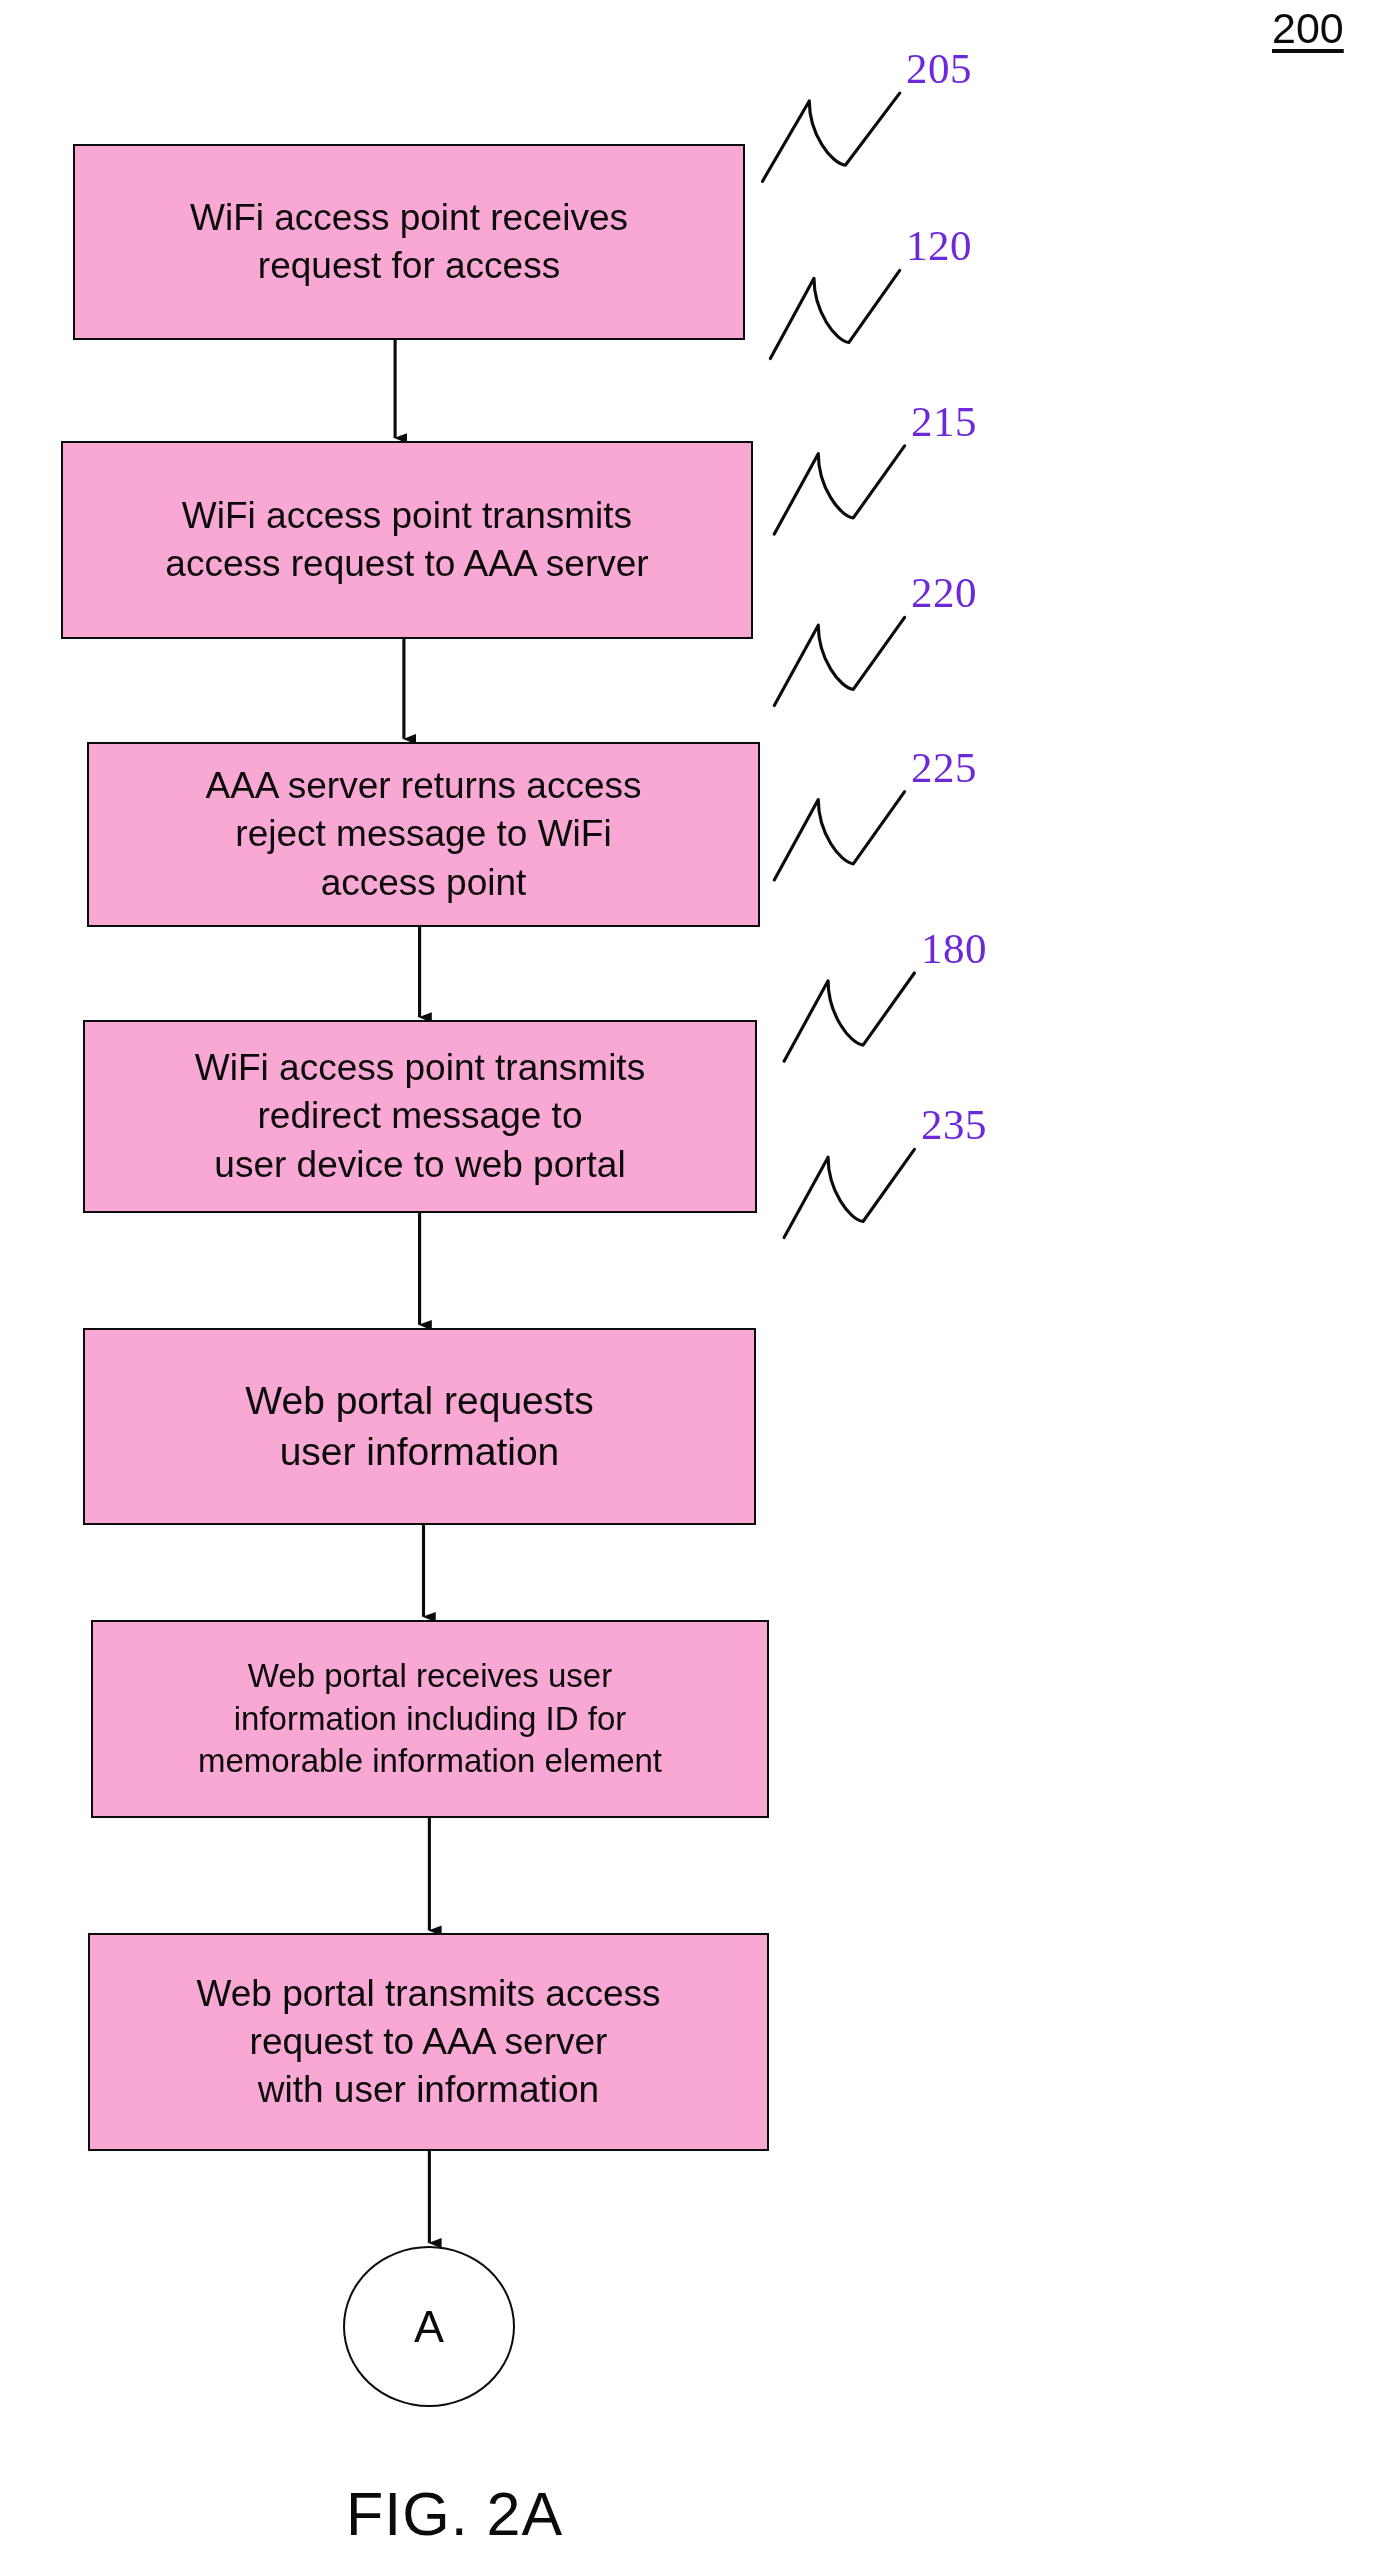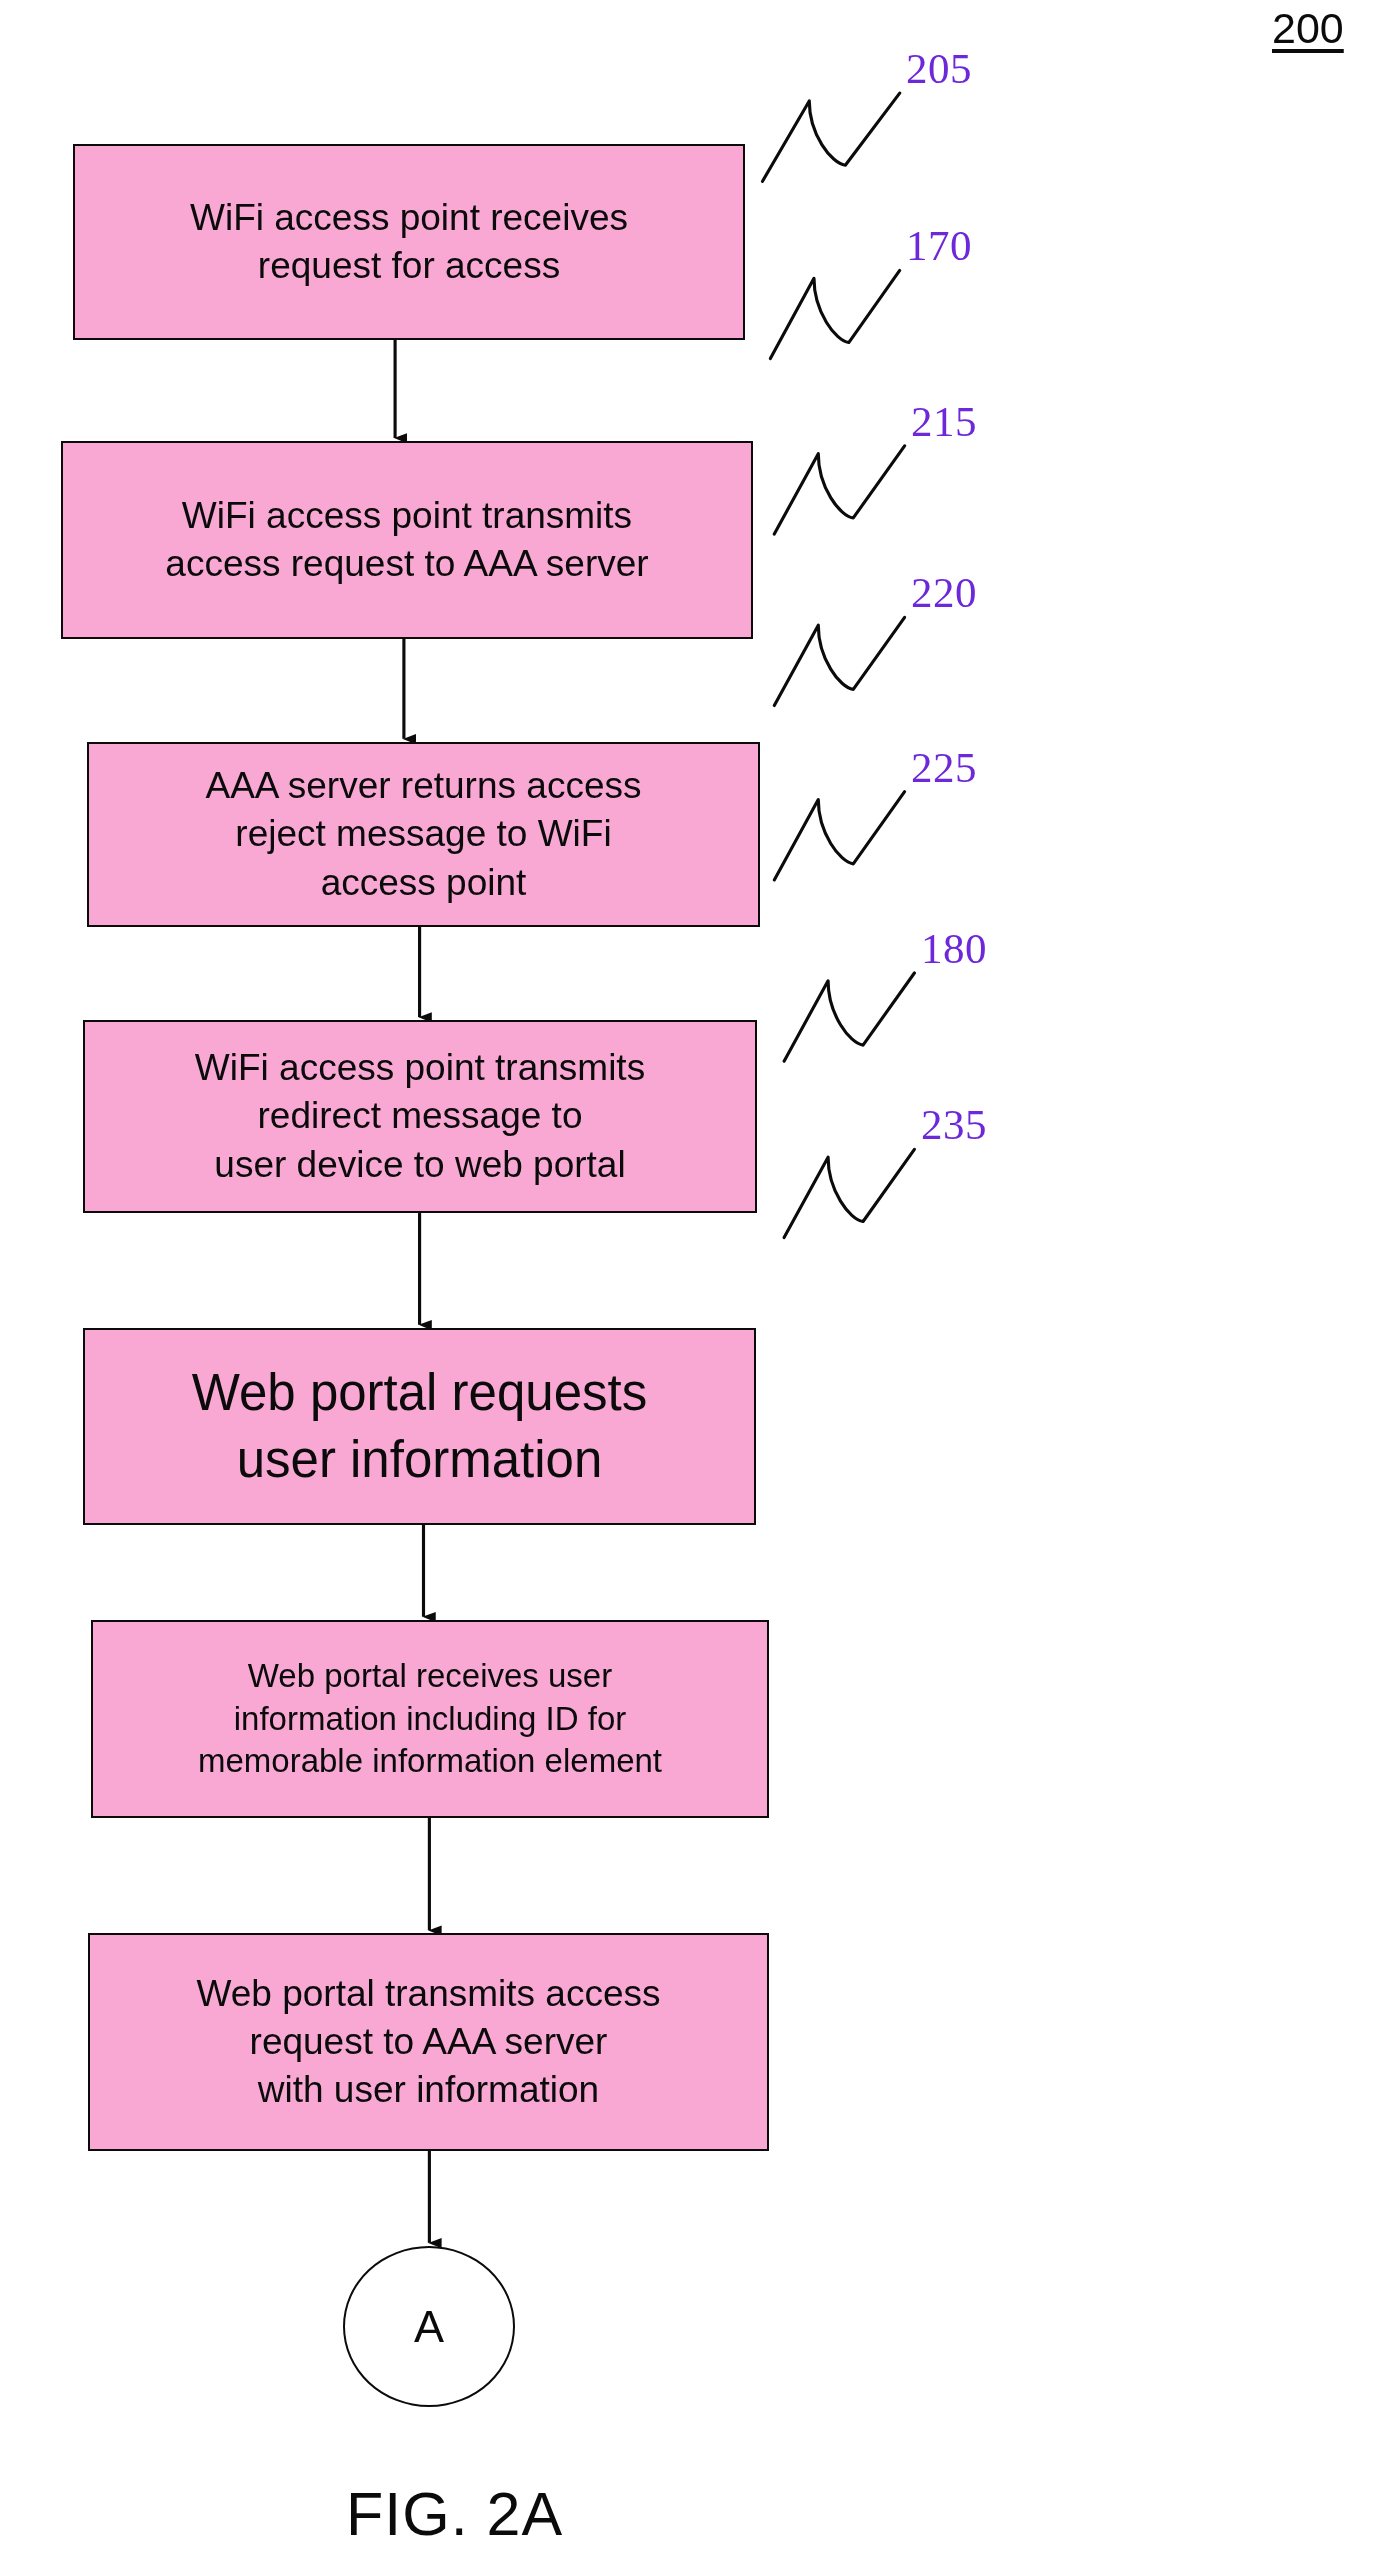--- a/index.html
+++ b/index.html
@@ -118,35 +118,35 @@
   <div id="nodes-layer">
       <div class="node-box" style="left: 73px; top: 144px; width: 672px; height: 196px;">
         <div class="node-label" style="font-size: 37px;">WiFi access point receives
 request for access</div>
       </div>
       <div class="ref-num" style="left: 906px; top: 44px;">205</div>
       <div class="node-box" style="left: 61px; top: 441px; width: 692px; height: 198px;">
         <div class="node-label" style="font-size: 37px;">WiFi access point transmits
 access request to AAA server</div>
       </div>
-      <div class="ref-num" style="left: 906px; top: 221px;">170</div>
+      <div class="ref-num" style="left: 906px; top: 221px;">120</div>
       <div class="node-box" style="left: 87px; top: 742px; width: 673px; height: 185px;">
         <div class="node-label" style="font-size: 37px;">AAA server returns access
 reject message to WiFi
 access point</div>
       </div>
       <div class="ref-num" style="left: 911px; top: 397px;">215</div>
       <div class="node-box" style="left: 83px; top: 1020px; width: 674px; height: 193px;">
         <div class="node-label" style="font-size: 37px;">WiFi access point transmits
 redirect message to
 user device to web portal</div>
       </div>
       <div class="ref-num" style="left: 911px; top: 568px;">220</div>
       <div class="node-box" style="left: 83px; top: 1328px; width: 673px; height: 197px;">
-        <div class="node-label" style="font-size: 51px; text-align: center;">Web portal requests
+        <div class="node-label" style="font-size: 39px; text-align: center;">Web portal requests
 user information</div>
       </div>
       <div class="ref-num" style="left: 911px; top: 743px;">225</div>
       <div class="node-box" style="left: 91px; top: 1620px; width: 678px; height: 198px;">
         <div class="node-label" style="font-size: 33px;">Web portal receives user
 information including ID for
 memorable information element</div>
       </div>
       <div class="ref-num" style="left: 921px; top: 924px;">180</div>
       <div class="node-box" style="left: 88px; top: 1933px; width: 681px; height: 218px;">

